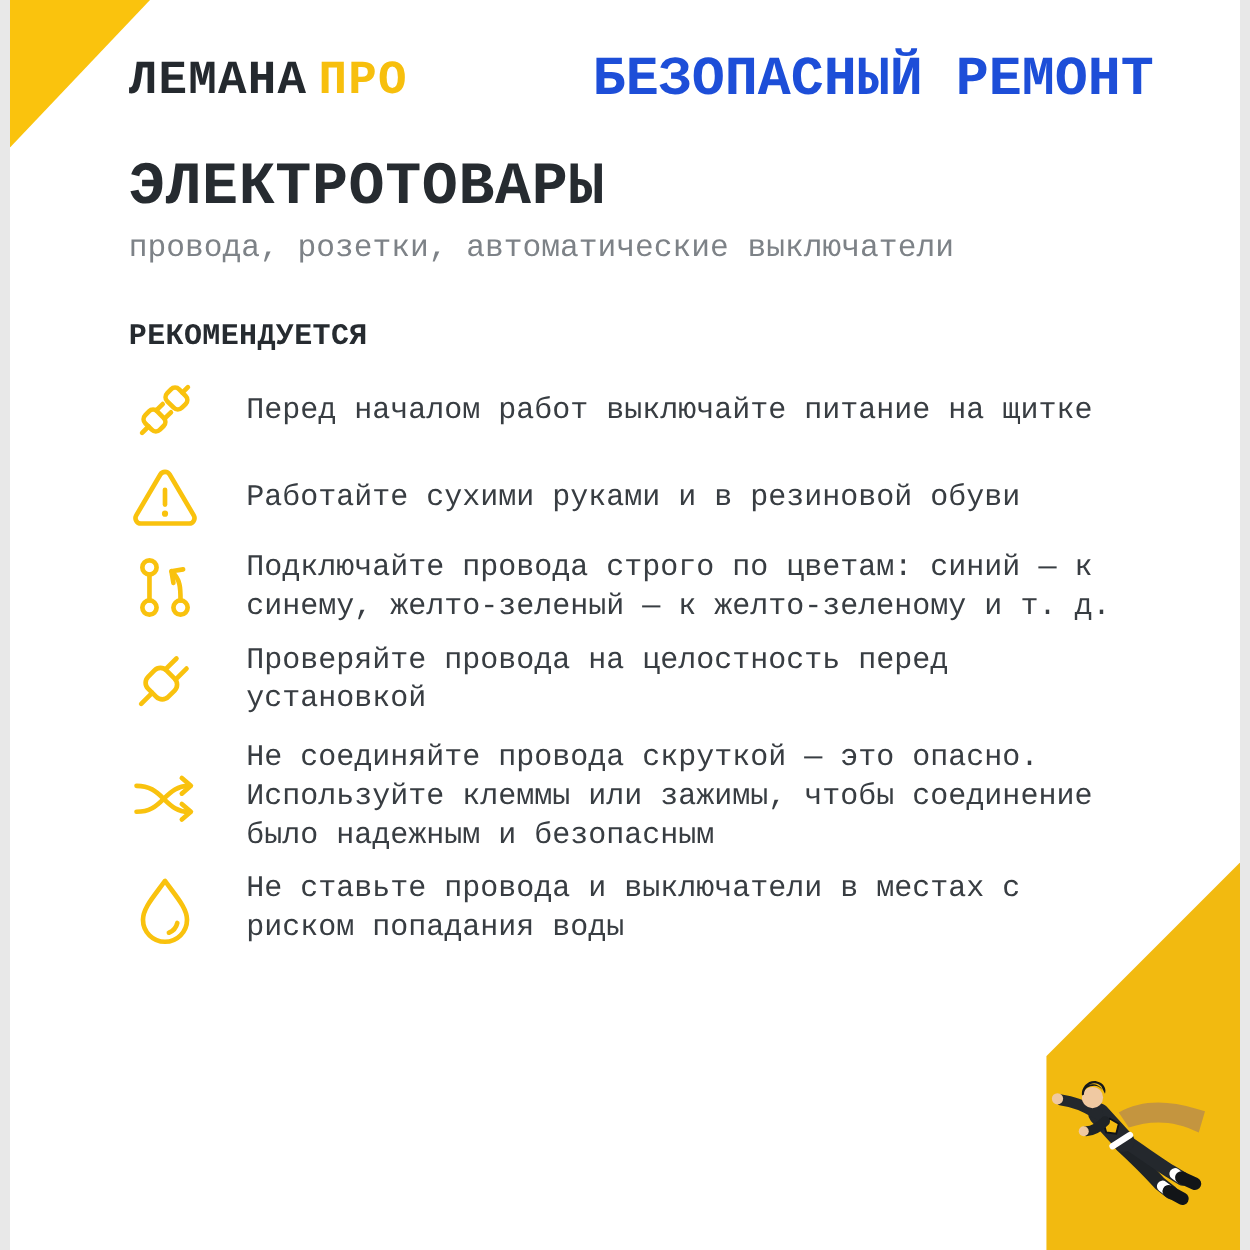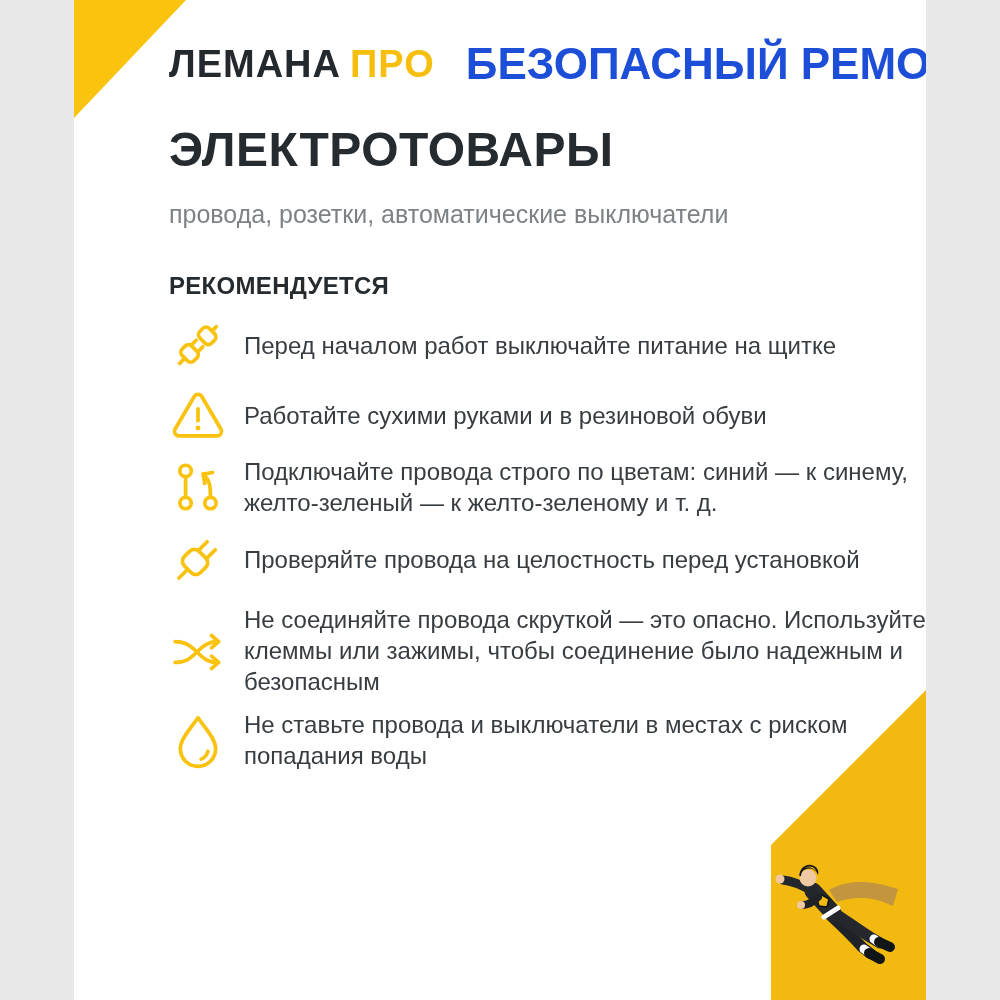--- a/index.html
+++ b/index.html
@@ -1,36 +1,36 @@
 <!DOCTYPE html>
 <html lang="ru"><head>
 <meta charset="utf-8">
 <style>
   html,body{margin:0;padding:0;background:#e8e8e8;}
   .poster{
-    position:relative;width:852px;height:1000px;background:#ffffff;
-    overflow:hidden;font-family:Liberation Sans, sans-serif;
+    position:relative;width:984px;height:1000px;background:#ffffff;
+    overflow:hidden;font-family:Liberation Mono, monospace;
     color:#24292e;margin:0 auto;
   }
   .corner-svg{position:absolute;display:block;}
   .corner-top-left{left:0;top:0;}
   .corner-bottom-right{right:0;bottom:0;}
   .content{position:absolute;left:95px;top:0;width:820px;}
   .header-row{margin-top:40px;height:48px;display:flex;align-items:center;justify-content:space-between;}
   .logo{font-size:38px;font-weight:bold;letter-spacing:1px;white-space:nowrap;}
   .logo .part-dark{color:#24292e;}
   .logo .part-yellow{color:#f7bf0d;margin-left:9px;}
   .program-title{font-size:44px;font-weight:bold;color:#1d4ed8;letter-spacing:0;white-space:nowrap;}
   .page-title{margin-top:36px;font-size:48px;font-weight:bold;color:#262b30;letter-spacing:.5px;line-height:1.1;}
-  .page-subtitle{margin-top:22px;font-size:25px;color:#7d8287;line-height:1.25;}
+  .page-subtitle{margin-top:6px;font-size:25px;color:#7d8287;line-height:1.25;}
   .section-heading{font-size:24px;font-weight:bold;color:#262b30;letter-spacing:.3px;}
   .sec-1 .section-heading{margin-top:42px;}
   .sec-2 .section-heading{margin-top:30px;}
   .items{margin-top:16px;display:flex;flex-direction:column;gap:12px;}
-  .item{display:flex;align-items:center;gap:17px;}
+  .item{display:flex;align-items:center;gap:36px;}
   .item-icon{flex:0 0 58px;height:58px;display:flex;align-items:center;justify-content:center;}
   .item-icon svg{display:block;}
   .item-text{font-size:24px;line-height:31px;color:#383d42;max-width:710px;}
   .ic{stroke:#f9c20e;stroke-width:3.6;fill:none;stroke-linecap:round;stroke-linejoin:round;}
   .ic-fill{fill:#f9c20e;stroke:none;}
 </style>
 </head>
 <body>
 
 <div class="poster">

